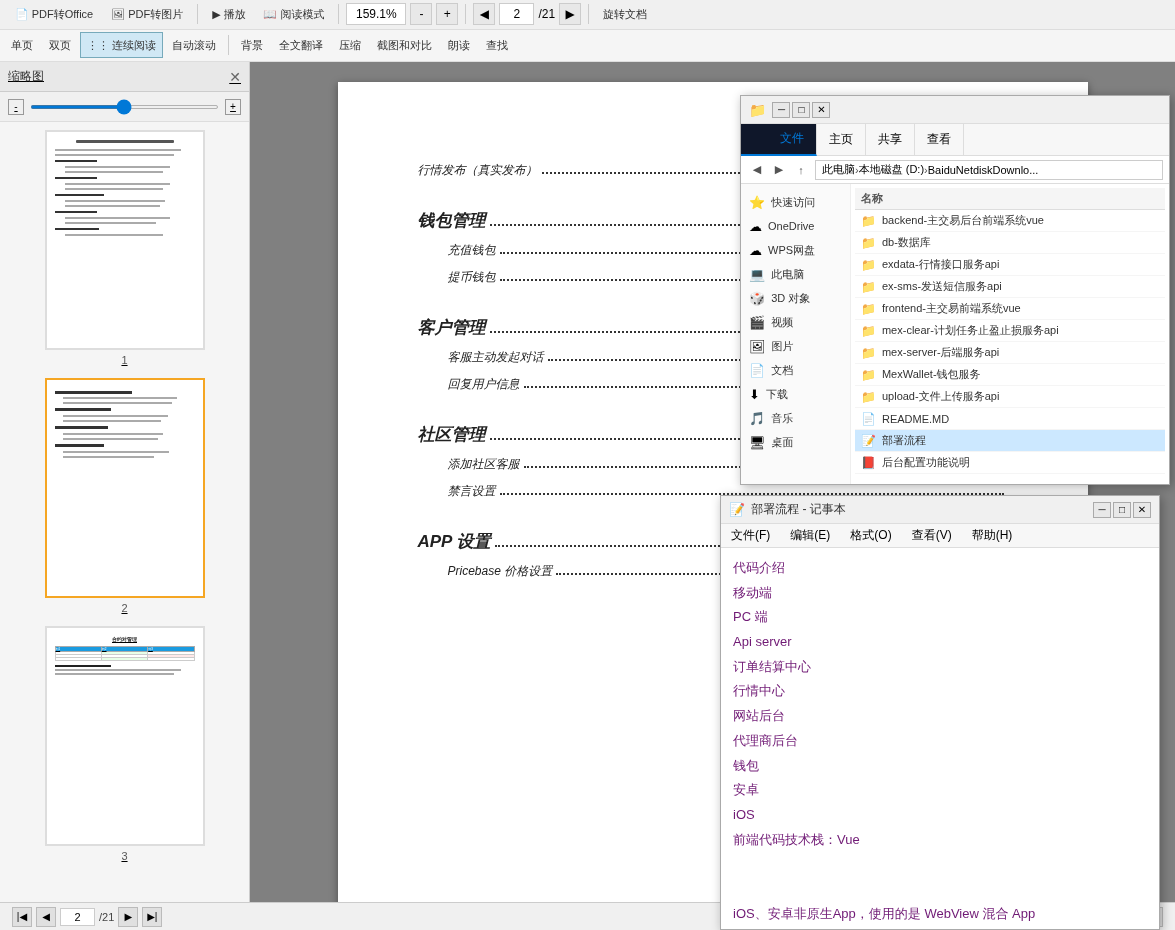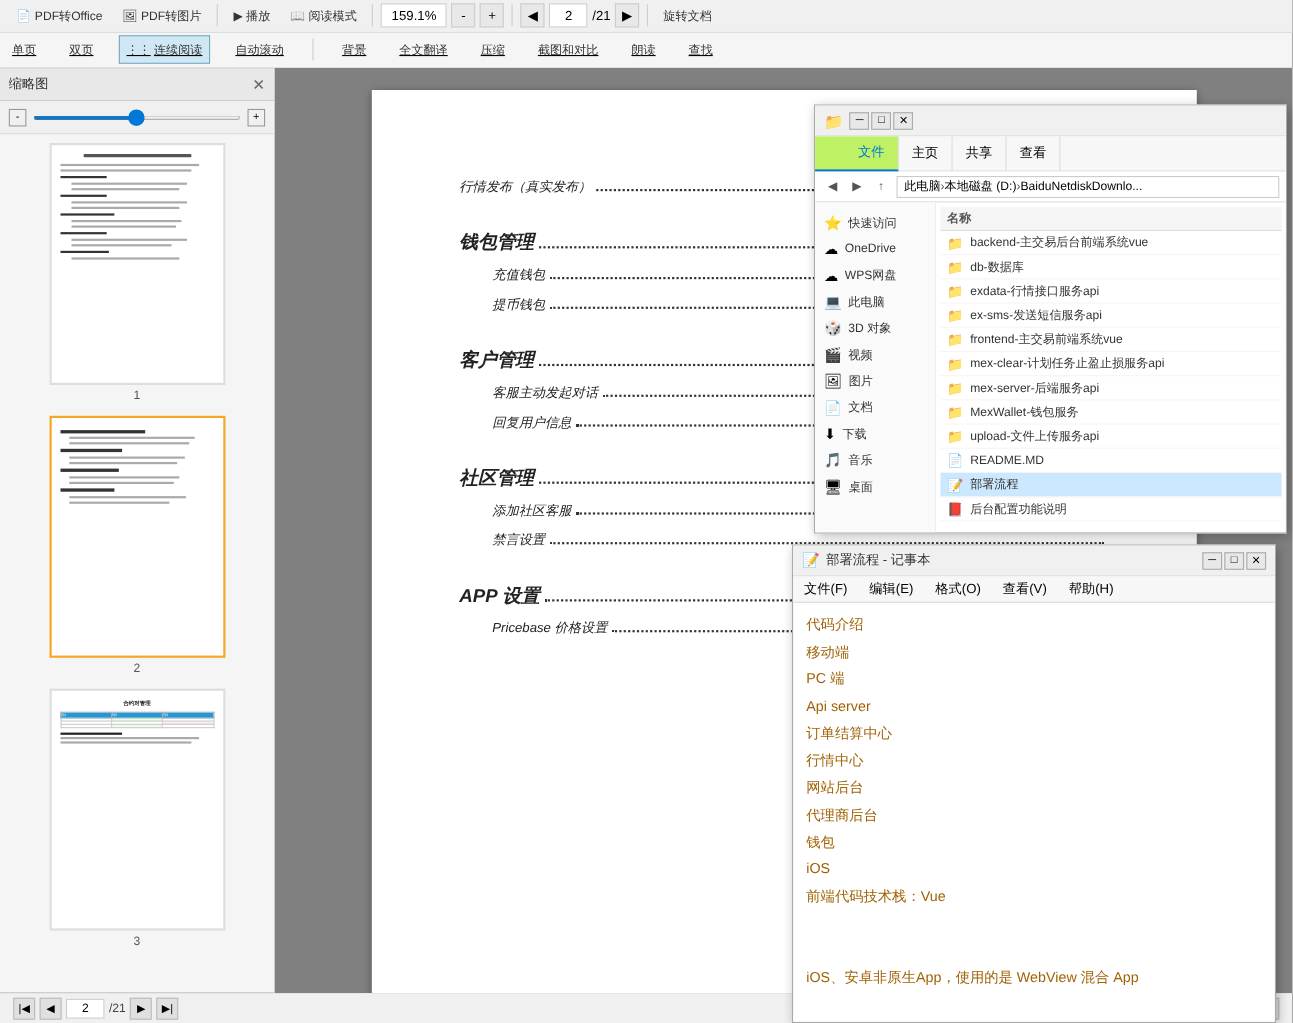--- a/index.html
+++ b/index.html
@@ -4,35 +4,35 @@
   <style>
     * { margin: 0; padding: 0; box-sizing: border-box; }
     body { width: 1175px; height: 930px; overflow: hidden; font-family: 'SimSun', 'Microsoft YaHei', sans-serif; background: #f0f0f0; position: relative; }
 
     
     .pdf-viewer { width: 100%; height: 100%; background: #525659; display: flex; flex-direction: column; }
 
     
     .toolbar { height: 62px; background: #f5f5f5; border-bottom: 1px solid #ddd; display: flex; flex-direction: column; }
     .toolbar-top { height: 30px; background: #f0f0f0; display: flex; align-items: center; padding: 0 8px; gap: 4px; border-bottom: 1px solid #ddd; }
-    .toolbar-bottom { height: 32px; display: flex; align-items: center; padding: 0 4px; gap: 16px; text-decoration: underline; }
+    .toolbar-bottom { height: 32px; display: flex; align-items: center; padding: 0 4px; gap: 2px; }
 
     .toolbar-btn { height: 26px; padding: 0 6px; background: transparent; border: 1px solid transparent; cursor: pointer; font-size: 11px; color: #333; display: flex; align-items: center; gap: 3px; white-space: nowrap; }
     .toolbar-btn.active { background: #d0e8f5; border-color: #7ab; }
 
     .toolbar-separator { width: 1px; height: 20px; background: #ccc; margin: 0 3px; }
     .zoom-input { width: 60px; height: 22px; border: 1px solid #ccc; text-align: center; font-size: 12px; }
 
     .nav-btn { width: 22px; height: 22px; background: #e8e8e8; border: 1px solid #ccc; cursor: pointer; display: flex; align-items: center; justify-content: center; font-size: 12px; }
 
     
     .main-area { display: flex; flex: 1; overflow: hidden; }
 
     
-    .left-panel { width: 250px; background: #f5f5f5; border-right: 1px solid #ccc; display: flex; flex-direction: column; }
+    .left-panel { width: 250px; background: #f5f5f5; border-right: 1px solid #ccc; display: flex; flex-direction: column; text-decoration: underline; }
     .panel-header { height: 30px; background: #e8e8e8; border-bottom: 1px solid #ccc; display: flex; align-items: center; justify-content: space-between; padding: 0 8px; font-size: 12px; color: #333; }
     .panel-close { cursor: pointer; font-size: 14px; color: #666; }
 
     .zoom-slider-row { height: 30px; display: flex; align-items: center; justify-content: space-between; padding: 0 8px; background: #f0f0f0; border-bottom: 1px solid #ddd; }
     .zoom-icon { width: 16px; height: 16px; border: 1px solid #999; display: flex; align-items: center; justify-content: center; font-size: 10px; cursor: pointer; }
     .slider { flex: 1; margin: 0 6px; height: 4px; accent-color: #0078d7; }
 
     .thumbnails-area { flex: 1; overflow-y: auto; padding: 8px; display: flex; flex-direction: column; align-items: center; gap: 12px; }
     .thumbnail-item { display: flex; flex-direction: column; align-items: center; cursor: pointer; }
     .thumbnail-img { width: 160px; height: 220px; background: white; border: 2px solid #ddd; position: relative; overflow: hidden; }
@@ -58,21 +58,21 @@
     
     .file-explorer { position: absolute; top: 95px; left: 740px; width: 430px; height: 390px; background: white; border: 1px solid #aaa; box-shadow: 2px 2px 10px rgba(0,0,0,0.3); display: flex; flex-direction: column; z-index: 10; }
     .fe-titlebar { height: 28px; background: #f0f0f0; border-bottom: 1px solid #ddd; display: flex; align-items: center; padding: 0 8px; gap: 6px; font-size: 12px; }
     .fe-title-icon { font-size: 14px; }
     .fe-title-text { flex: 1; font-size: 12px; color: #333; }
     .fe-win-btns { display: flex; gap: 2px; }
     .fe-win-btn { width: 18px; height: 16px; font-size: 10px; border: 1px solid #aaa; cursor: pointer; display: flex; align-items: center; justify-content: center; background: #e8e8e8; }
 
     .fe-ribbon { height: 32px; background: #f7f7f7; border-bottom: 1px solid #ddd; display: flex; align-items: center; }
     .fe-tab { padding: 0 12px; height: 32px; display: flex; align-items: center; font-size: 12px; cursor: pointer; border-right: 1px solid #ddd; }
-    .fe-tab.active { background: #bef264; border-bottom: 2px solid #0078d7; color: #0078d7; padding-left: 39px; }
+    .fe-tab.active { background: #0f172a; border-bottom: 2px solid #0078d7; color: #0078d7; padding-left: 39px; }
 
     .fe-addressbar { height: 28px; background: white; border-bottom: 1px solid #ddd; display: flex; align-items: center; padding: 0 6px; gap: 4px; font-size: 11px; }
     .fe-addr-nav { display: flex; gap: 2px; }
     .fe-addr-btn { width: 20px; height: 20px; border: 1px solid transparent; cursor: pointer; display: flex; align-items: center; justify-content: center; font-size: 11px; color: #555; }
     .fe-addr-path { flex: 1; height: 20px; border: 1px solid #ccc; padding: 0 6px; font-size: 11px; display: flex; align-items: center; background: white; }
     .fe-addr-sep { color: #555; }
 
     .fe-body { display: flex; flex: 1; overflow: hidden; }
     .fe-sidebar { width: 110px; background: #fafafa; border-right: 1px solid #eee; padding: 6px 0; overflow-y: auto; }
     .fe-sidebar-item { height: 24px; display: flex; align-items: center; padding: 0 8px; gap: 6px; font-size: 11px; cursor: pointer; }
@@ -92,21 +92,21 @@
     
     .notepad { position: absolute; top: 495px; left: 720px; width: 440px; height: 435px; background: white; border: 1px solid #aaa; box-shadow: 2px 2px 10px rgba(0,0,0,0.3); display: flex; flex-direction: column; z-index: 20; }
     .np-titlebar { height: 28px; background: #f0f0f0; border-bottom: 1px solid #ddd; display: flex; align-items: center; padding: 0 8px; gap: 6px; }
     .np-title-icon { font-size: 13px; }
     .np-title-text { flex: 1; font-size: 12px; color: #333; }
 
     .np-menubar { height: 24px; background: #f7f7f7; border-bottom: 1px solid #ddd; display: flex; align-items: center; }
     .np-menu-item { padding: 0 10px; height: 24px; display: flex; align-items: center; font-size: 12px; cursor: pointer; }
 
     .np-content { flex: 1; overflow-y: auto; padding: 8px 12px; font-size: 13px; line-height: 1.8; color: #111; font-family: 'SimSun', '宋体', sans-serif; }
-    .np-line { font-size: 13px; line-height: 1.9; color: #a16207; }
+    .np-line { font-size: 13px; line-height: 1.9; color: #701a75; }
 
     
     .thumb-lines { padding: 8px; }
 
     .thumb3 { padding: 6px; }
   </style>
 </head>
 <body>
 
 <div class="pdf-viewer">
@@ -529,20 +529,21 @@
   <div class="np-content">
     <div class="np-line">代码介绍</div>
     <div class="np-line">移动端</div>
     <div class="np-line">PC 端</div>
     <div class="np-line">Api server</div>
     <div class="np-line">订单结算中心</div>
     <div class="np-line">行情中心</div>
     <div class="np-line">网站后台</div>
     <div class="np-line">代理商后台</div>
     <div class="np-line">钱包</div>
+    <div class="np-line">安卓</div>
     <div class="np-line">iOS</div>
     <div class="np-line">前端代码技术栈：Vue</div>
     <div class="np-line">&nbsp;</div>
     <div class="np-line">&nbsp;</div>
     <div class="np-line">iOS、安卓非原生App，使用的是 WebView 混合 App</div>
 
   </div>
 </div>
 
 </body></html>

